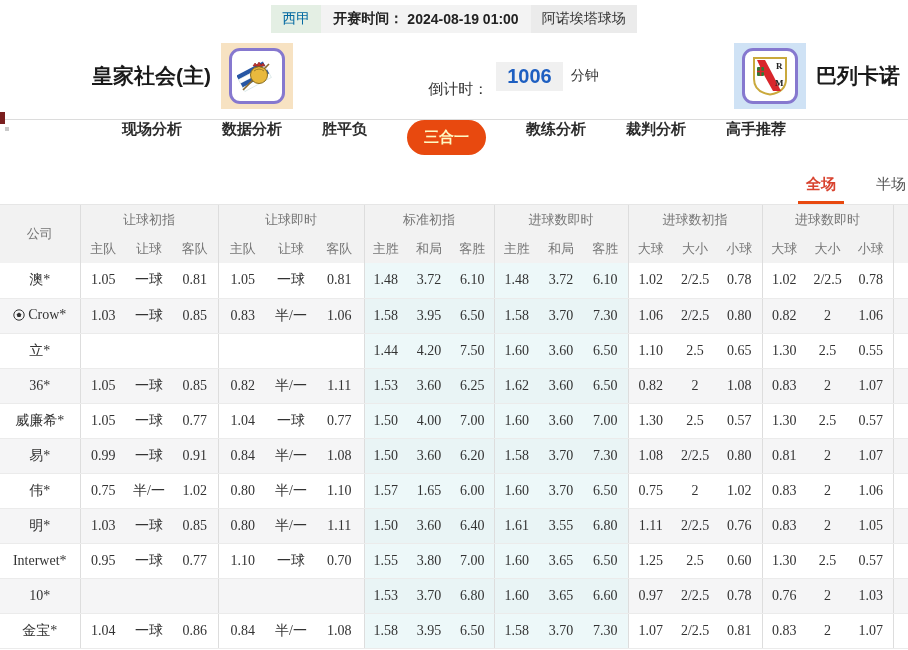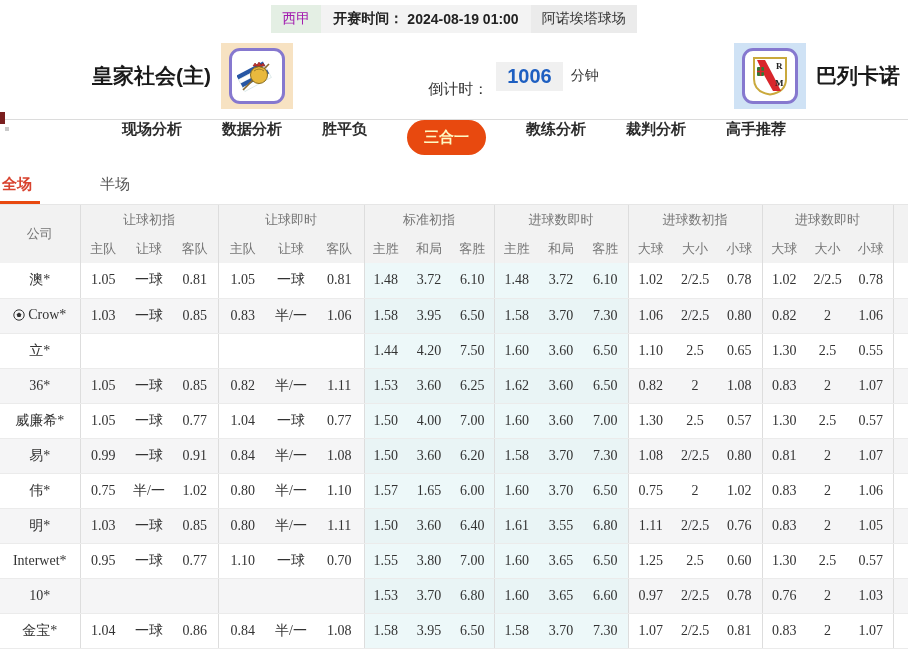--- a/index.html
+++ b/index.html
@@ -3,21 +3,21 @@
 <meta charset="utf-8">
 <style>
   * { margin: 0; padding: 0; box-sizing: border-box; }
   html, body { width: 908px; height: 650px; overflow: hidden; background: #fff;
     font-family: "Liberation Sans", "DejaVu Sans", sans-serif; }
   .page { position: relative; width: 908px; height: 650px; }
 
   
   .topstrip { display: flex; justify-content: center; padding-top: 5px; }
   .topstrip .seg { display: flex; align-items: stretch; font-size: 14px; }
-  .league-badge { background: #e4efe4; color: #a21caf; padding: 5px 11px; display: flex; align-items: center; }
+  .league-badge { background: #e4efe4; color: #0369a1; padding: 5px 11px; display: flex; align-items: center; }
   .kickoff-seg { background: #f3f3f3; color: #222; font-weight: bold; padding: 5px 12px; display: flex; align-items: center; gap: 4px; }
   .venue-badge { background: #ebebeb; color: #333; padding: 5px 11px; display: flex; align-items: center; }
 
   
   .matchrow { display: flex; align-items: center; height: 86px; padding: 0 8px 0 92px; }
   .team { display: flex; align-items: center; gap: 10px; }
   .team-name { font-size: 21px; font-weight: bold; color: #1a1a1a; white-space: nowrap; }
   .logo-wrap { width: 72px; height: 66px; display: flex; align-items: center; justify-content: center; }
   .logo-wrap.home { background: #f7e2c2; }
   .logo-wrap.away { background: #cfe2f5; }
@@ -30,21 +30,21 @@
 
   
   .navbar { position: relative; border-top: 1px solid #dcdcdc; height: 45px;
     display: flex; align-items: flex-start; justify-content: center; gap: 40px; }
   .nav-tab { font-size: 15px; font-weight: bold; color: #2b2b2b; cursor: pointer; white-space: nowrap; }
   .nav-tab.pill { background: #e8490f; color: #fef9c3; padding: 8px 17px; border-radius: 20px; font-weight: bold; }
   .nav-dot { position: absolute; left: 5px; top: 7px; width: 4px; height: 4px; background: #c9c9c9; }
   .red-sliver { position: absolute; left: 0; top: 112px; width: 5px; height: 12px; background: #7a1f1f; }
 
   
-  .subtabs { height: 41px; display: flex; align-items: center; justify-content: flex-start; gap: 64px;
+  .subtabs { height: 41px; display: flex; align-items: center; justify-content: flex-end; gap: 36px;
     border-bottom: 1px solid #e6e6e6; }
   .subtab { font-size: 15px; color: #555; cursor: pointer; position: relative; padding: 10px 2px; }
   .subtab.active { color: #d8432f; font-weight: bold; }
   .subtab.active::after { content: ""; position: absolute; left: -6px; right: -6px; bottom: 0; height: 3px; background: #e8490f; }
 
   
   table.odds { border-collapse: collapse; table-layout: fixed; width: 908px; }
   table.odds th { background: #f2f2f2; color: #757575; font-size: 13px; font-weight: normal; }
   tr.grouphead th { height: 30px; }
   tr.subhead th { height: 28px; }

